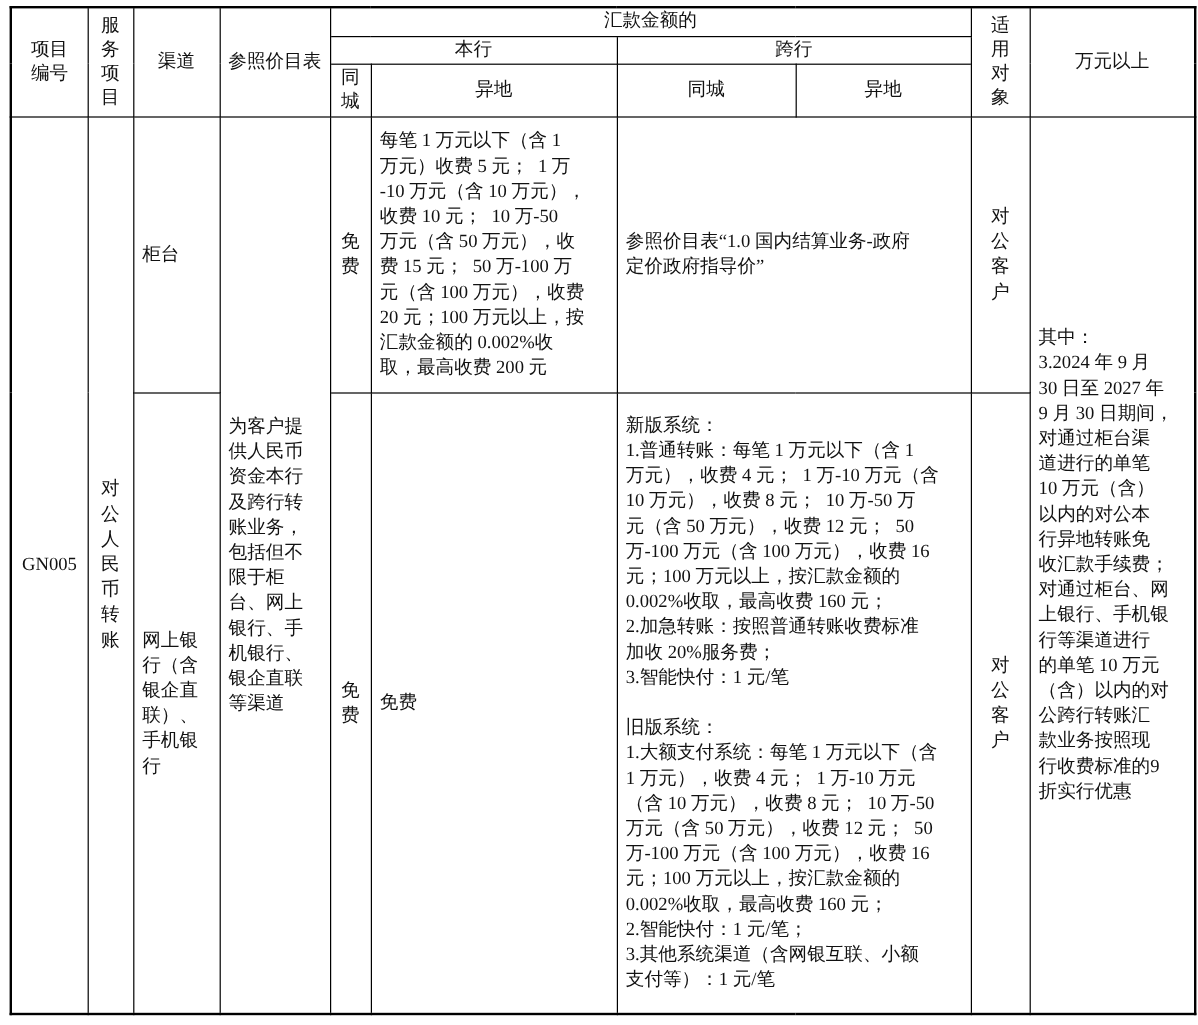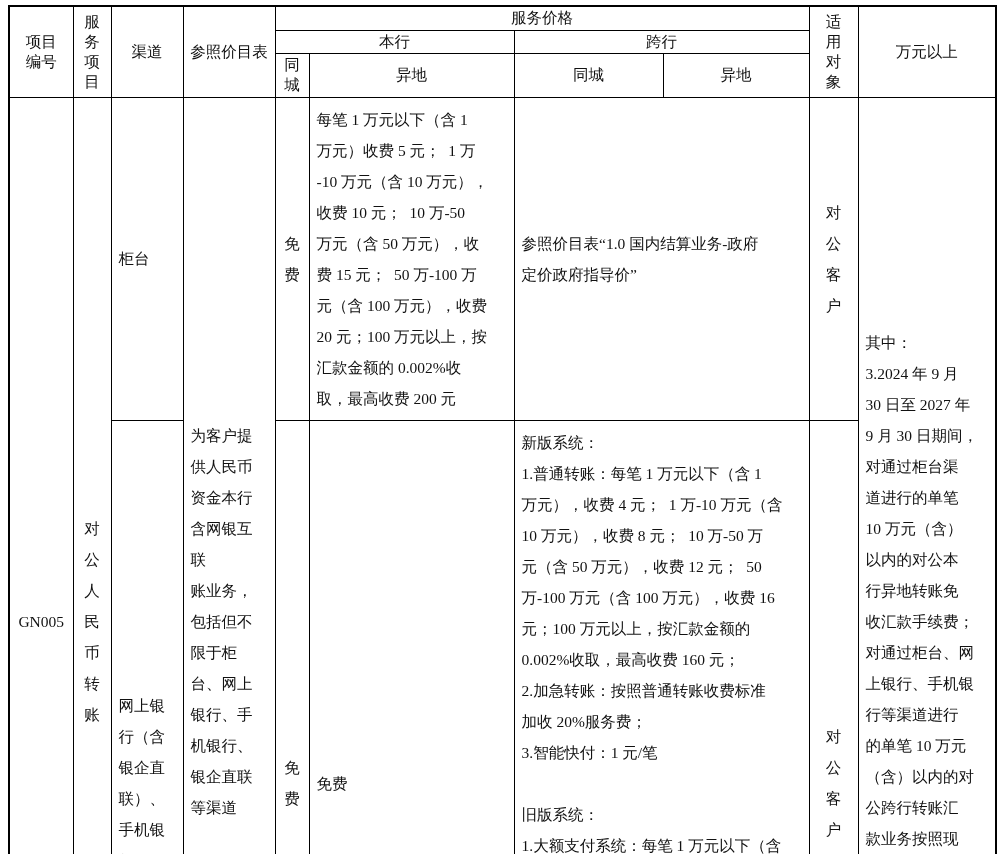--- a/index.html
+++ b/index.html
@@ -23,21 +23,21 @@
     border: 2px solid #000000;
   }
   td, th {
     border: 1px solid #000000;
     vertical-align: middle;
     font-weight: normal;
     white-space: pre-wrap;
     overflow-wrap: break-word;
     word-break: break-all;
     padding: 6px 7px;
-    line-height: 31px;
+    line-height: 21px;
     overflow: hidden;
   }
   th {
     text-align: center;
     padding: 1px 2px;
     line-height: 20px;
   }
   .center { text-align: center; }
   .left   { text-align: left; }
   tr.hr1 { height: 24px; }
@@ -66,21 +66,21 @@
     <tbody>
       <tr class="hr1">
         <th rowspan="3">项目
 编号</th>
         <th rowspan="3">服
 务
 项
 目</th>
         <th rowspan="3">渠道</th>
         <th rowspan="3">参照价目表</th>
-        <th colspan="4">服务价格</th>
+        <th colspan="4">汇款金额的</th>
         <th rowspan="3">适
 用
 对
 象</th>
         <th rowspan="3">万元以上</th>
       </tr>
       <tr class="hr2">
         <th colspan="2">本行</th>
         <th colspan="2">跨行</th>
       </tr>
@@ -97,21 +97,21 @@
 公
 人
 民
 币
 转
 账</td>
         <td class="left">柜台</td>
         <td rowspan="2" class="left">为客户提
 供人民币
 资金本行
-含网银互联
+及跨行转
 账业务，
 包括但不
 限于柜
 台、网上
 银行、手
 机银行、
 银企直联
 等渠道</td>
         <td class="center">免
 费</td>

